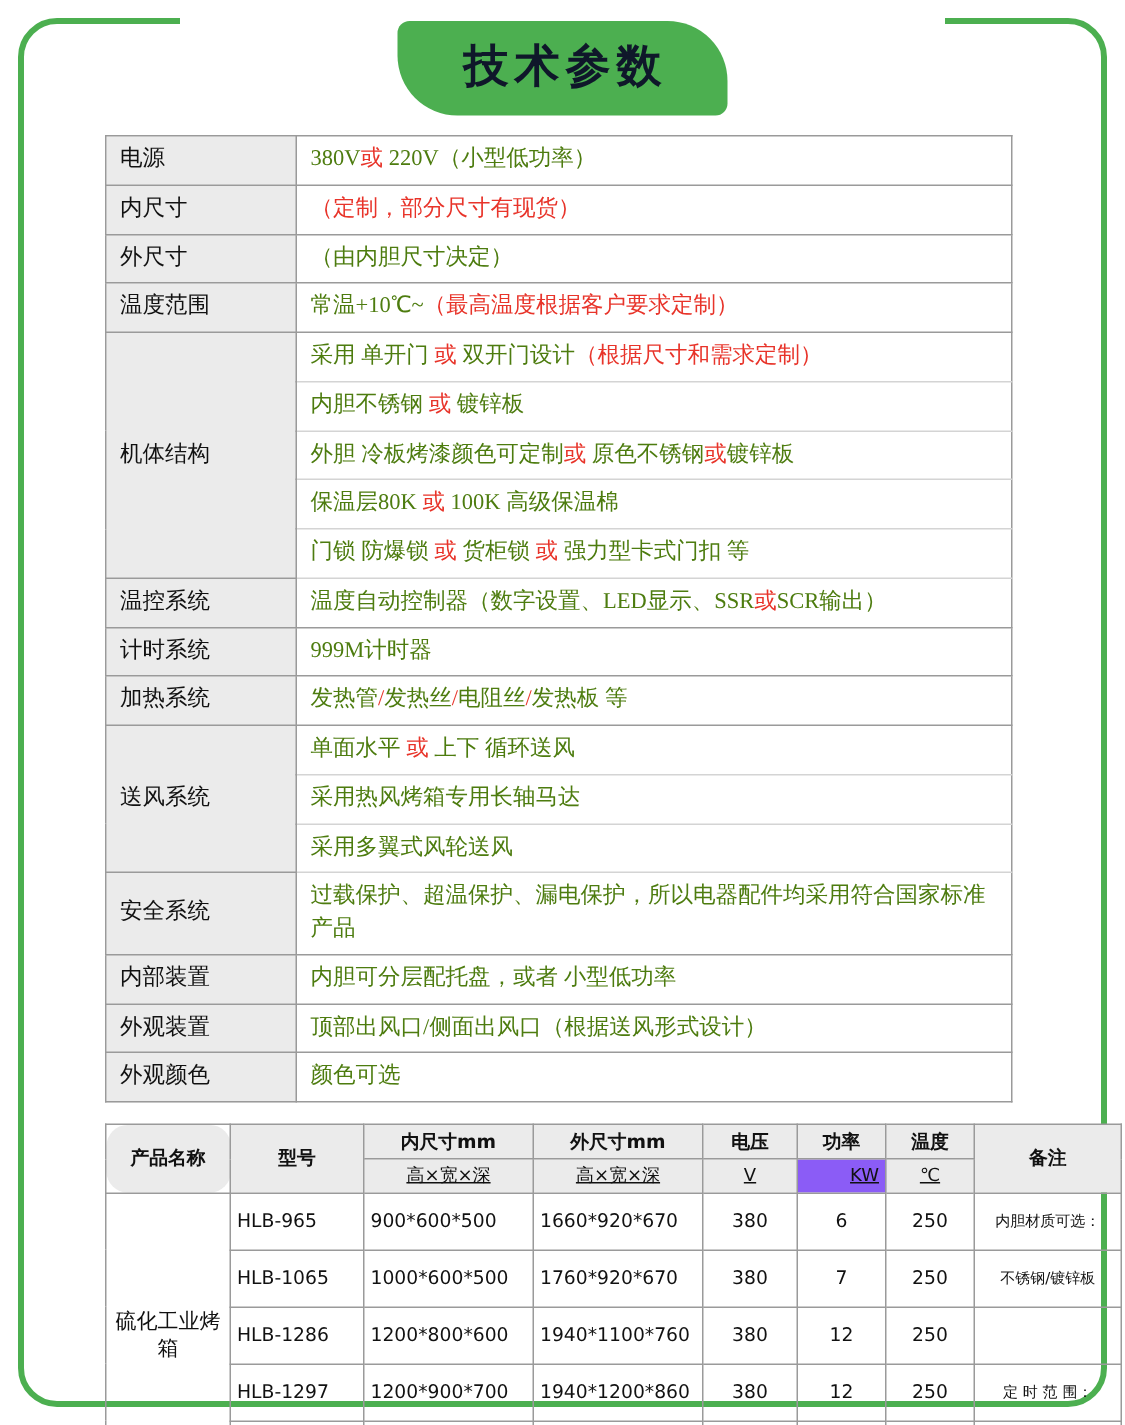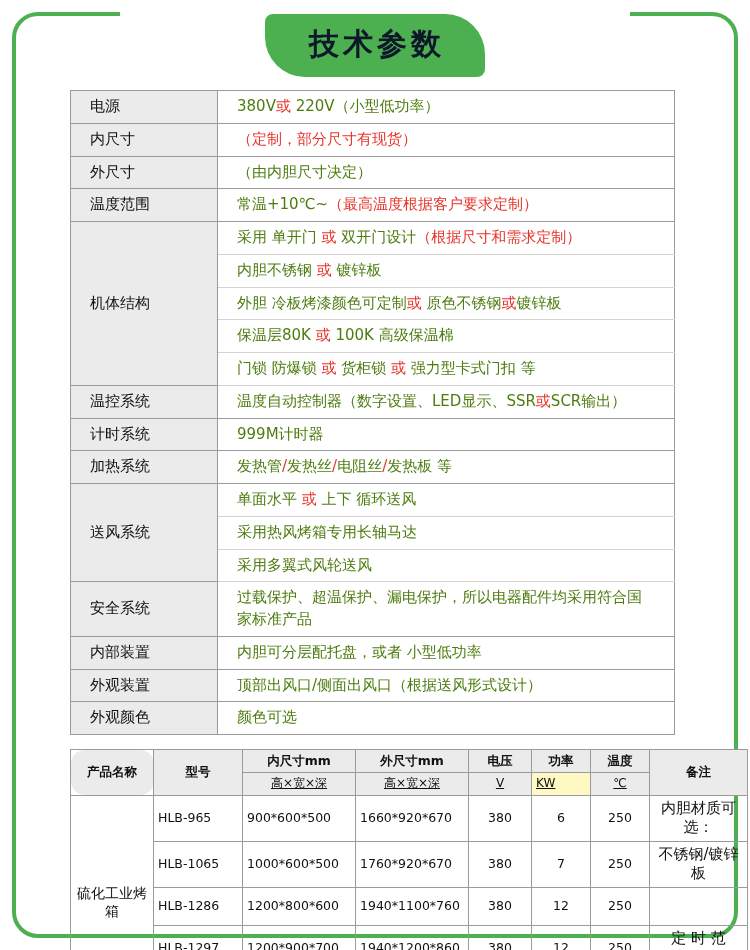--- a/index.html
+++ b/index.html
@@ -61,23 +61,24 @@
 
   table.spec {
     border-collapse: collapse;
     width: 605px;
     table-layout: fixed;
     font-size: 15px;
     color: #111;
   }
   table.spec td {
     border: 1px solid #9a9a9a;
-    padding: 5px 19px;
+    padding: 5px 9px;
     vertical-align: middle;
     line-height: 1.45;
+    font-family: Liberation Serif, serif;
   }
   td.label {
     width: 108px;
     background: #ebebeb;
     white-space: nowrap;
   }
   td.val {
     background: #ffffff;
   }
   td.val.sub {
@@ -116,21 +117,21 @@
     padding: 2px 4px;
     text-decoration: underline;
   }
   .prodname {
     font-size: 14px;
     text-align: left;
     padding-left: 8px;
   }
   .note {
     text-align: left;
-    font-size: 15px;
+    font-size: 10px;
     padding-left: 5px;
   }
   .tall { height: 38px; }
 </style>
 </head>
 <body>
 
 <div class="frame"></div>
 <div class="frame-mask-top"></div>
 
@@ -223,21 +224,21 @@
           <th style="width: 104px;">外尺寸mm</th>
           <th style="width: 54px;">电压</th>
           <th style="width: 50px;">功率</th>
           <th style="width: 50px;">温度</th>
           <th rowspan="2" style="width: 89px;">备注</th>
         </tr>
         <tr class="unitrow">
           <td style="background: rgb(235, 235, 235);">高×宽×深</td>
           <td style="background: rgb(235, 235, 235);">高×宽×深</td>
           <td style="background: rgb(235, 235, 235); text-align: center;">V</td>
-          <td style="background: #fef9c3; text-align: left;">KW</td>
+          <td style="background: #8b5cf6; text-align: right;">KW</td>
           <td style="background: rgb(235, 235, 235); text-align: center;">℃</td>
         </tr>
         <tr class="tall">
           <td rowspan="5" class="prodname">硫化工业烤箱</td>
           <td class="left">HLB-965</td>
           <td class="left">900*600*500</td>
           <td class="left">1660*920*670</td>
           <td>380</td>
           <td>6</td>
           <td>250</td>

